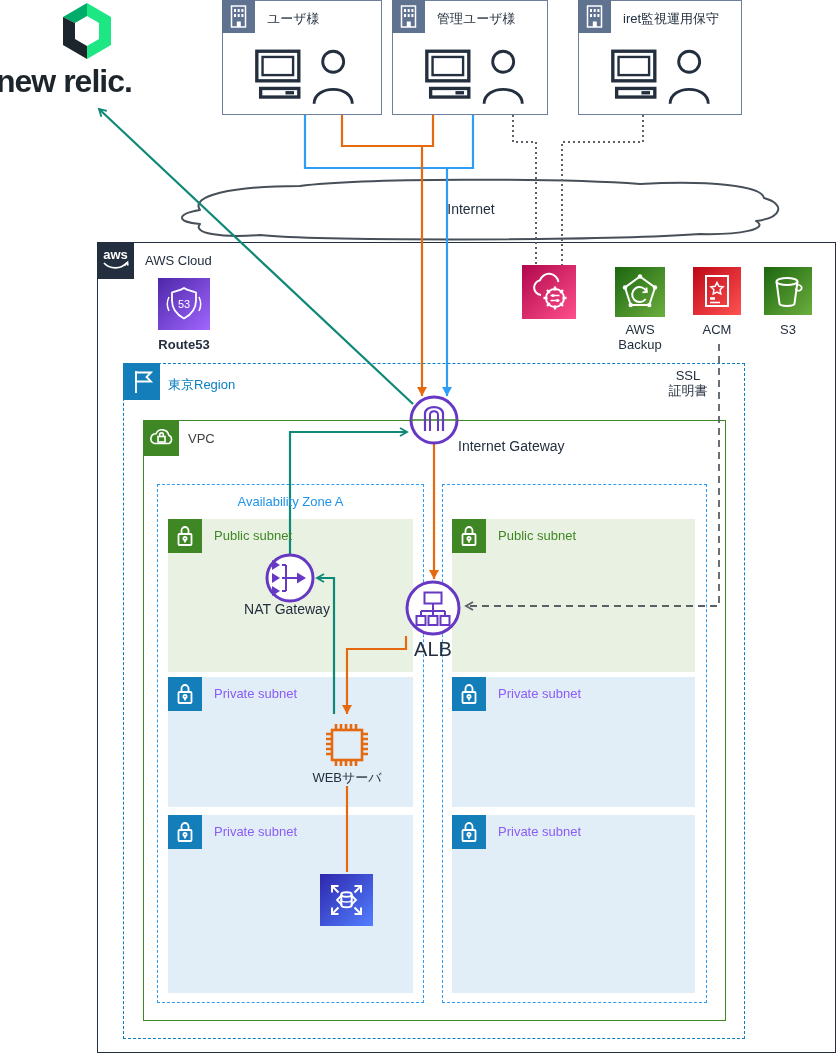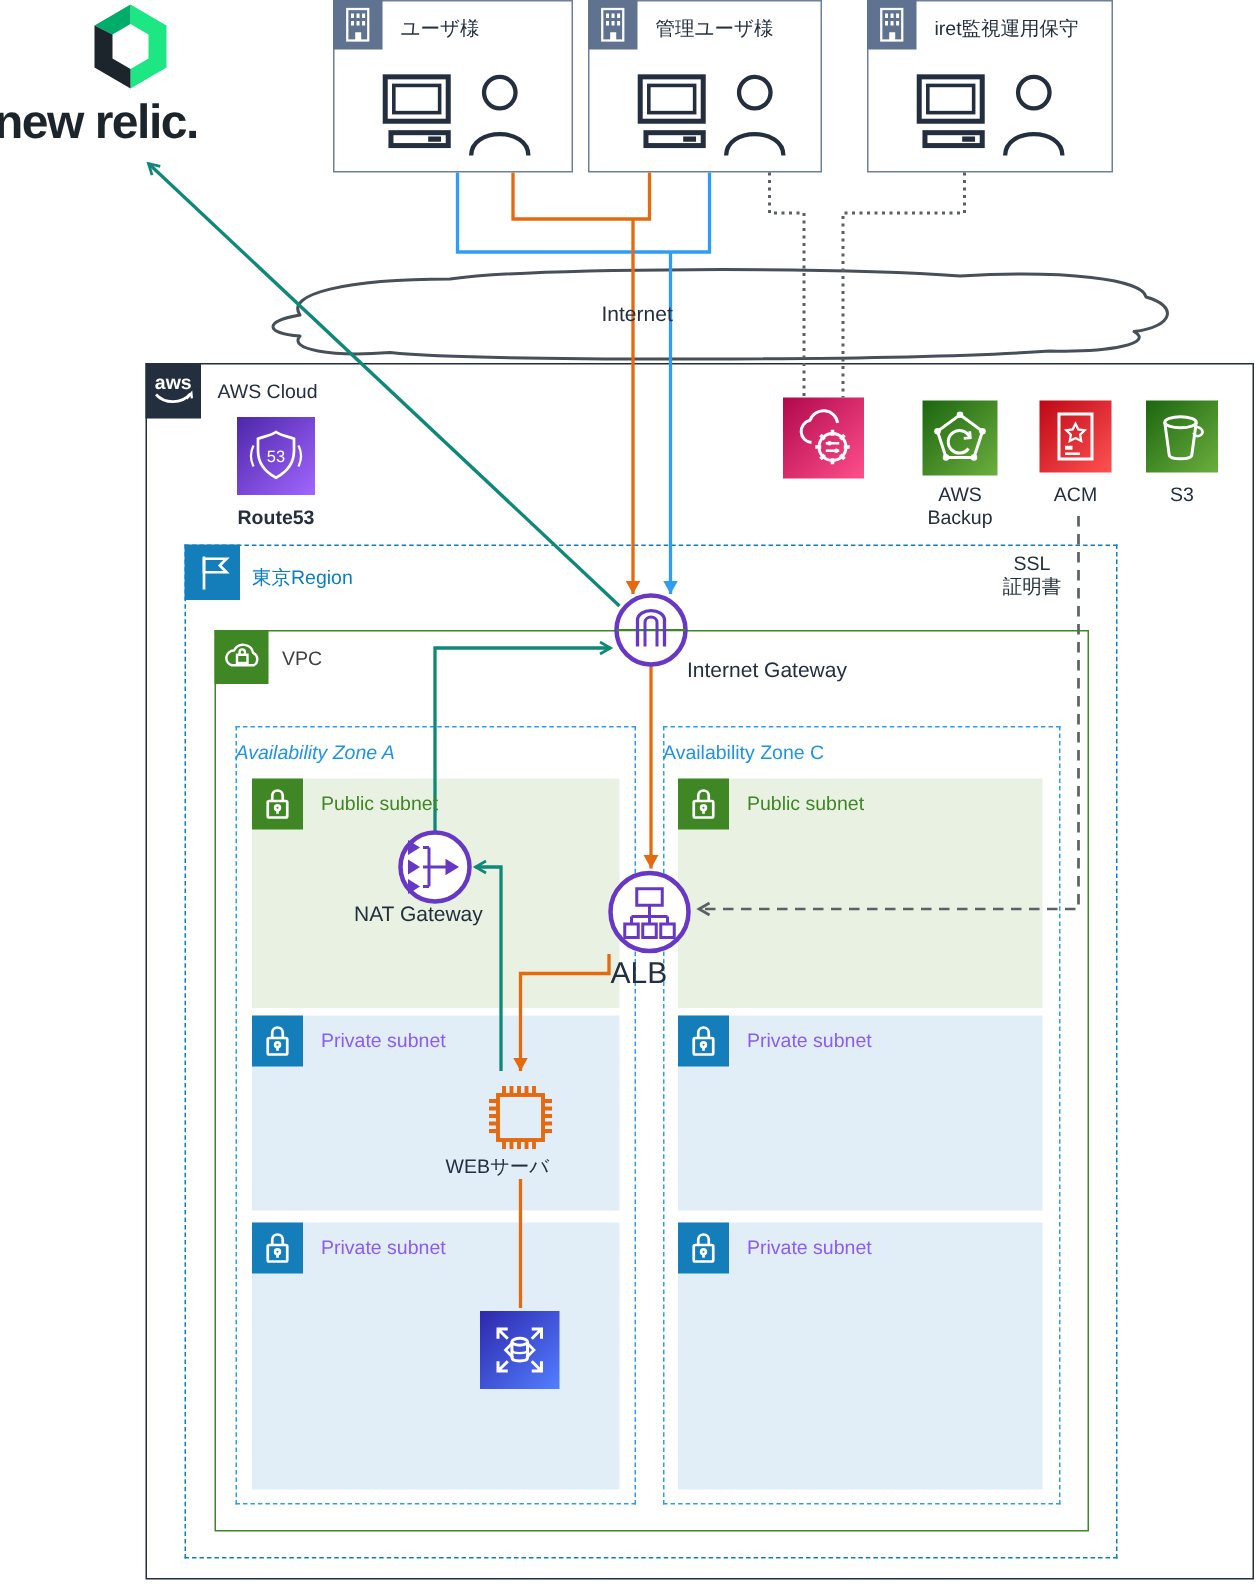--- a/index.html
+++ b/index.html
@@ -1,19 +1,19 @@
 <!DOCTYPE html>
 <html><head>
 <meta charset="utf-8">
 <style>
   html,body{margin:0;padding:0;background:#fff;}
   #stage{position:relative;width:837px;height:1061px;background:#fff;overflow:hidden;
          font-family:"Liberation Sans","DejaVu Sans",sans-serif;color:#232f3e;}
   .lbl{position:absolute;font-size:13px;color:#232f3e;white-space:nowrap;z-index:10;line-height:15px;}
-  .c{text-align:left;}
+  .c{text-align:center;}
   .sq{position:absolute;display:flex;align-items:center;justify-content:center;z-index:10;}
   
   .actor{position:absolute;top:0;height:115px;border:1px solid #6e7f9c;background:#fff;box-sizing:border-box;z-index:2;}
   .actor-hd{position:absolute;left:-1px;top:-1px;width:33px;height:33px;background:#5f7390;
             display:flex;align-items:center;justify-content:center;}
   .actor-title{position:absolute;left:44px;top:9px;font-size:13px;color:#232f3e;white-space:nowrap;}
   .actor-art{position:absolute;left:30px;top:47px;}
   
   .awscloud{position:absolute;left:97px;top:242px;width:739px;height:811px;border:1.5px solid #232f3e;box-sizing:border-box;z-index:1;}
   .region{position:absolute;left:123px;top:363px;width:622px;height:676px;border:1.2px dashed #0a7ec2;box-sizing:border-box;z-index:1;}
@@ -241,22 +241,21 @@
     <svg width="36" height="36" viewBox="0 0 36 36">
         <g stroke="#fff" stroke-width="1.6" fill="none">
       <path d="M11.5,23.5 a5,5 0 0 1 1.5,-9.8 a6.8,6.8 0 0 1 12.8,1.6 a4.6,4.6 0 0 1 0.4,8.2 z"></path>
       <rect x="15" y="16.5" width="7" height="5.5"></rect>
           <path d="M16.7,16.5 v-1.8 a1.8,1.8 0 0 1 3.6,0 v1.8"></path>
         </g>
       </svg>
   </div>
   <div class="lbl" style="left:188px;top:431px;color:#404040;">VPC</div>
 
-  <div class="lbl c az-t" style="left:157px;top:494px;width:267px;font-style:italic;">Availability Zone A</div>
-  <div class="lbl c az-t" style="left:442px;top:494px;width:265px;">Availability Zone C</div>
+  <div class="lbl c az-t" style="left:157px;top:494px;width:267px;">Availability Zone A</div>
 
   <div class="sq" style="left:168px;top:519px;width:34px;height:34px;background:#3f8624;">
     <svg width="34" height="34" viewBox="0 0 34 34">
         <g stroke="#fff" stroke-width="1.8" fill="none">
       <rect x="10.5" y="15" width="13" height="11" rx="1"></rect>
           <path d="M13.5,15 v-3.5 a3.5,3.5 0 0 1 7,0 v3.5"></path>
       <circle cx="17" cy="19.5" r="1.6"></circle>
           <path d="M17,21 v2.5"></path>
         </g>
       </svg>

